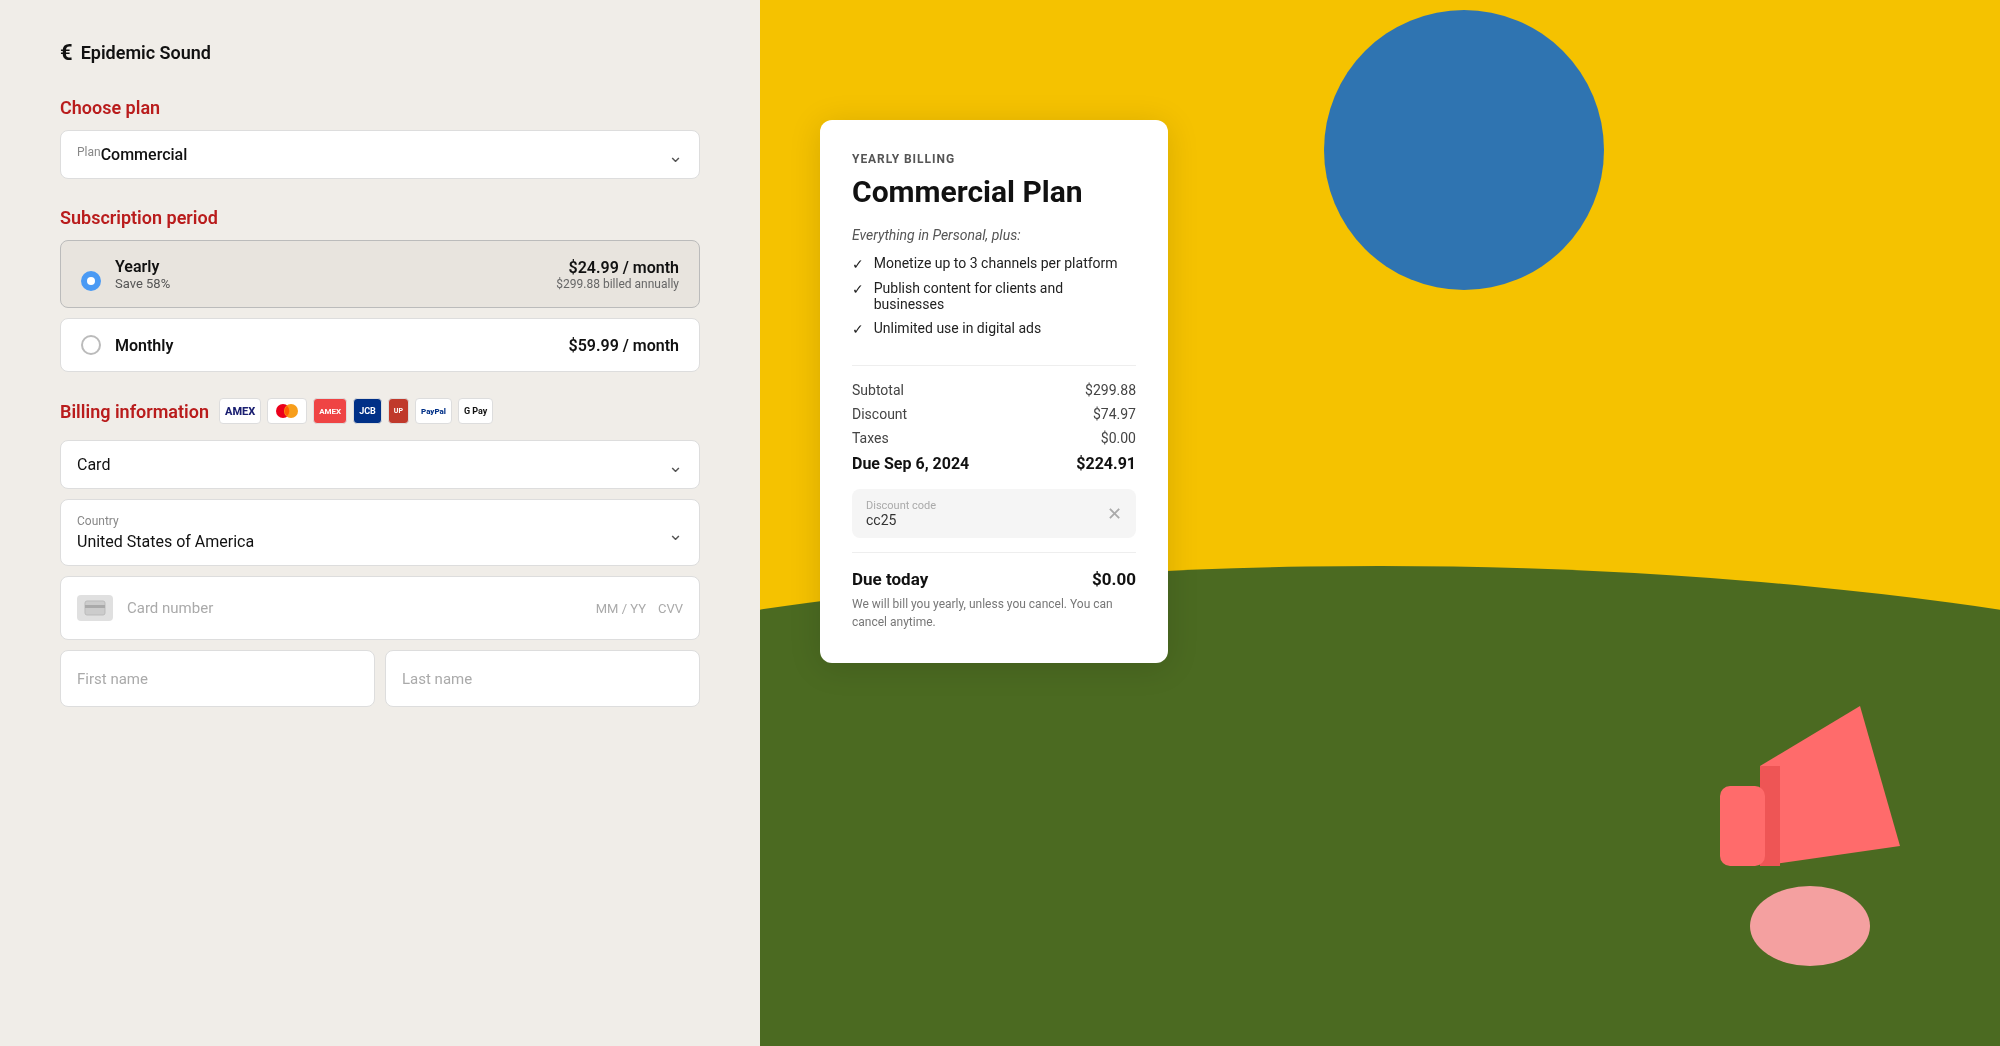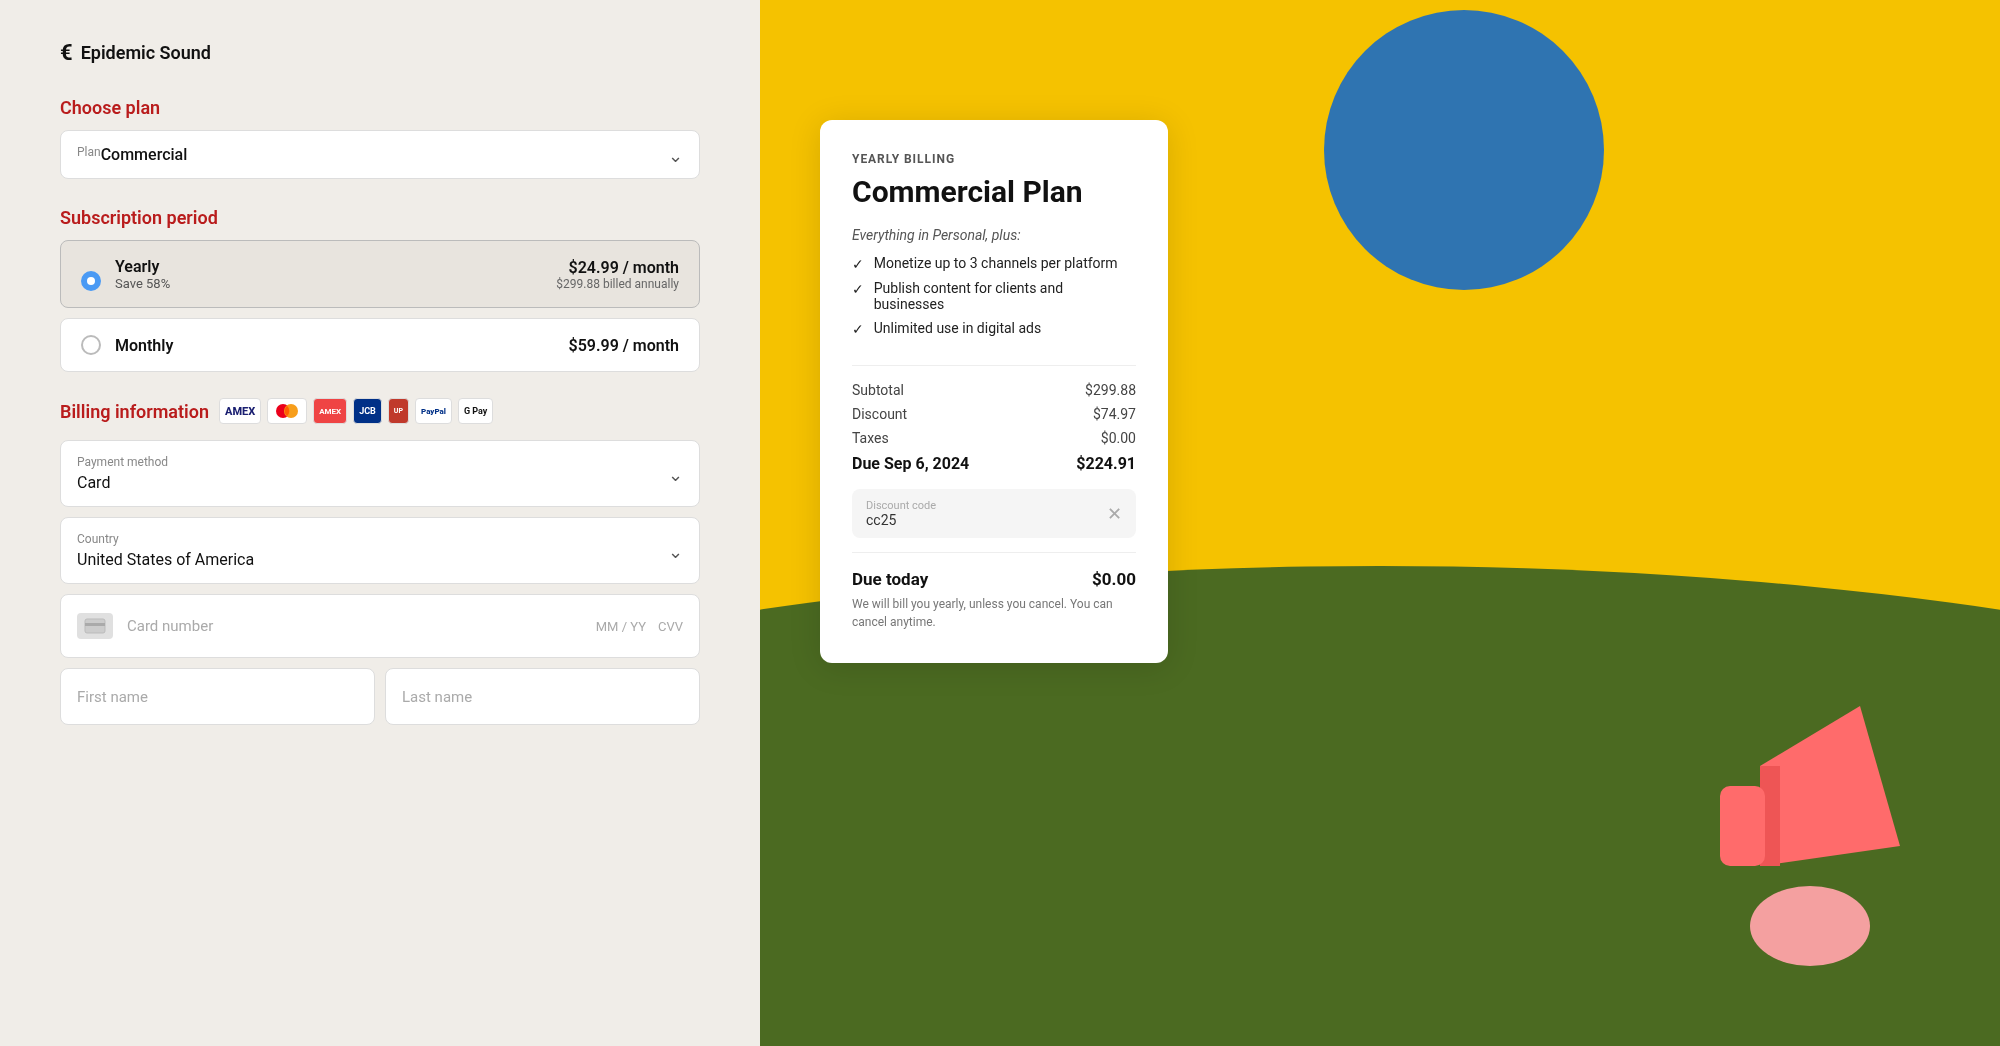--- a/index.html
+++ b/index.html
@@ -478,21 +478,20 @@
         </div>
         <div class="payment-icon amex">AMEX</div>
         <div class="payment-icon jcb">JCB</div>
         <div class="payment-icon union">UP</div>
         <div class="payment-icon paypal">PayPal</div>
         <div class="payment-icon gpay">G Pay</div>
       </div>
     </div>
 
     <div class="input-field">
-      <span class="field-label">Payment method</span>
       <span class="field-value">Card</span>
       <span class="chevron">⌄</span>
     </div>
 
     <div class="input-field">
       <span class="field-label">Country</span>
       <span class="field-value">United States of America</span>
       <span class="chevron">⌄</span>
     </div>
 

